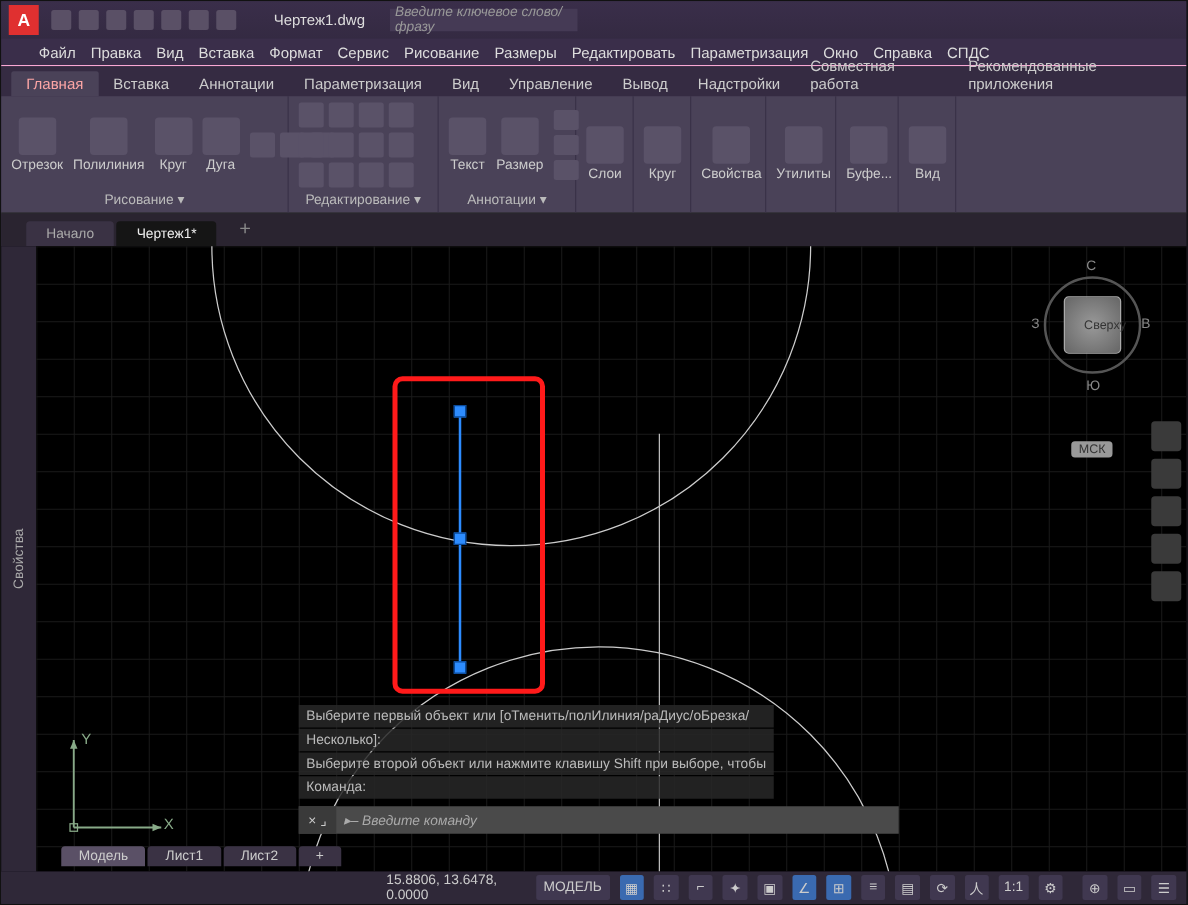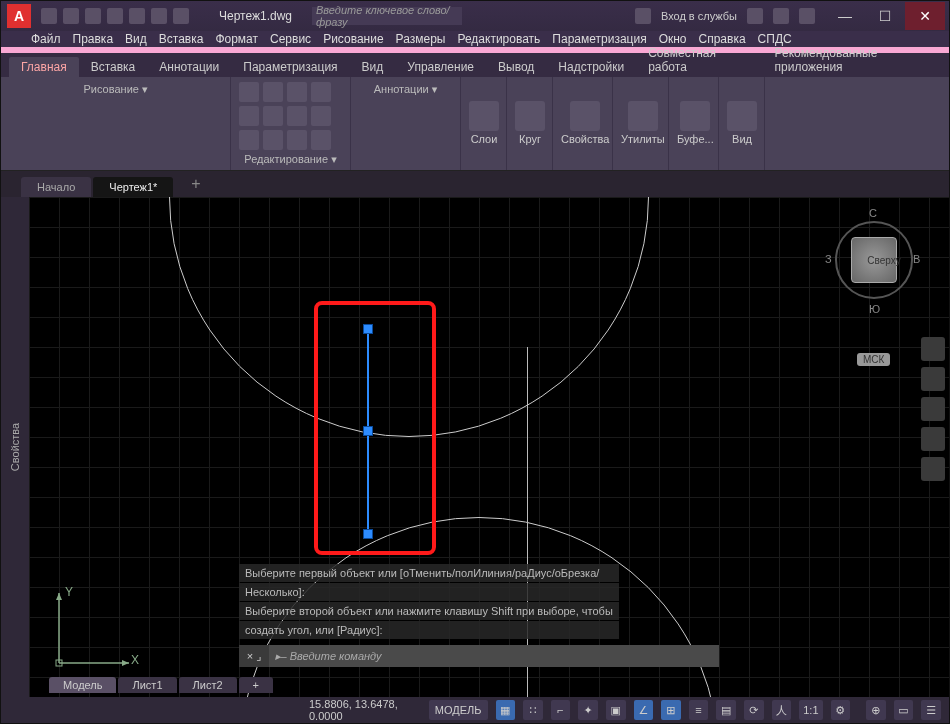--- a/index.html
+++ b/index.html
@@ -10,21 +10,21 @@
 .titlebar .qat { display: flex; gap: 6px; margin-left: 4px; }
 .titlebar .qat span { width: 16px; height: 16px; background: #5a5066; border-radius: 2px; }
 .titlebar .filename { margin-left: 30px; color: #ddd; }
 .titlebar .search { margin-left: 20px; width: 150px; height: 18px; background: #453a55; color: #999; font-size: 11px; font-style: italic; padding: 0 4px; display:flex;align-items:center; }
 .titlebar .right { margin-left: auto; display: flex; align-items: center; gap: 10px; margin-right: 4px; }
 .titlebar .signin { font-size: 11px; color:#ccc; }
 .titlebar .icon-sm { width:16px;height:16px;background:#5a5066;border-radius:2px; }
 .winbtns { display:flex; }
 .winbtns div { width:40px;height:28px;display:flex;align-items:center;justify-content:center;color:#ccc;font-size:14px; }
 .winbtns div:last-child { background:#6e1f2e;color:#fff; }
-.menubar { height: 22px; background: #3a2e4a; display:flex; align-items:center; padding: 0 30px; gap: 12px; color:#ddd; font-size:12px; border-bottom:6px solid #f9a8d4; }
+.menubar { height: 22px; background: #3a2e4a; display:flex; align-items:center; padding: 0 30px; gap: 12px; color:#ddd; font-size:12px; border-bottom:1px solid #f9a8d4; }
 .menubar span { cursor:default; }
 .ribbon-tabs { height: 24px; background: #352b42; display:flex; align-items:flex-end; padding-left: 8px; color:#ccc; font-size:12px; }
 .ribbon-tabs div { padding: 3px 12px; }
 .ribbon-tabs .active { background: #4a4258; color:#fca5a5; border-radius: 2px 2px 0 0; }
 .ribbon { height: 94px; background: #4a4258; display:flex; border-bottom:1px solid #222; }
 .panel { border-right:1px solid #3a3248; display:flex;flex-direction:column;padding:4px 8px;color:#ccc;font-size:11px; }
 .panel .body { flex:1;display:flex;align-items:center;gap:8px; }
 .panel .label { text-align:center;padding-top:2px;font-size:11px;color:#bbb; }
 .bigbtn { display:flex;flex-direction:column;align-items:center;gap:2px;font-size:11px; }
 .bigbtn .ico { width:30px;height:30px;background:#5a5268;border-radius:3px; }
@@ -73,32 +73,20 @@
       <span></span>
       <span></span>
       <span></span>
       <span></span>
       <span></span>
       <span></span>
       <span></span>
     </div>
     <div class="filename">Чертеж1.dwg</div>
     <div class="search">Введите ключевое слово/фразу</div>
-    <div class="right">
-      <span class="icon-sm"></span>
-      <span class="signin">Вход в службы</span>
-      <span class="icon-sm"></span>
-      <span class="icon-sm"></span>
-      <span class="icon-sm"></span>
-      <div class="winbtns">
-        <div>—</div>
-        <div>☐</div>
-        <div>✕</div>
-      </div>
-    </div>
   </div>
 
   <div class="menubar">
     <span>Файл</span>
     <span>Правка</span>
     <span>Вид</span>
     <span>Вставка</span>
     <span>Формат</span>
     <span>Сервис</span>
     <span>Рисование</span>
@@ -118,20 +106,43 @@
     <div>Вид</div>
     <div>Управление</div>
     <div>Вывод</div>
     <div>Надстройки</div>
     <div>Совместная работа</div>
     <div>Рекомендованные приложения</div>
   </div>
 
   <div class="ribbon">
     <div class="panel" style="width:230px">
+      <div class="body">
+        <div class="bigbtn">
+            <div class="ico"></div>
+            <span>Отрезок</span>
+          </div>
+        <div class="bigbtn">
+            <div class="ico"></div>
+            <span>Полилиния</span>
+          </div>
+        <div class="bigbtn">
+            <div class="ico"></div>
+            <span>Круг</span>
+          </div>
+        <div class="bigbtn">
+            <div class="ico"></div>
+            <span>Дуга</span>
+          </div>
+        <div class="smgrid">
+            <span></span>
+            <span></span>
+            <span></span>
+          </div>
+      </div>
       <div class="label">Рисование ▾</div>
     </div>
     <div class="panel" style="width:120px">
       <div class="body">
           <div class="smgrid" style="grid-template-columns:repeat(4,20px)">
             <span></span>
             <span></span>
             <span></span>
             <span></span>
             <span></span>
@@ -140,20 +151,35 @@
             <span></span>
             <span></span>
             <span></span>
             <span></span>
             <span></span>
           </div>
         </div>
       <div class="label">Редактирование ▾</div>
     </div>
     <div class="panel" style="width:110px">
+      <div class="body">
+        <div class="bigbtn">
+            <div class="ico"></div>
+            <span>Текст</span>
+          </div>
+        <div class="bigbtn">
+            <div class="ico"></div>
+            <span>Размер</span>
+          </div>
+        <div style="display:flex;flex-direction:column;gap:4px;">
+            <span style="width:20px;height:16px;background:#5a5268;border-radius:2px"></span>
+            <span style="width:20px;height:16px;background:#5a5268;border-radius:2px"></span>
+            <span style="width:20px;height:16px;background:#5a5268;border-radius:2px"></span>
+          </div>
+      </div>
       <div class="label">Аннотации ▾</div>
     </div>
     <div class="panel" style="width:46px">
         <div class="body">
           <div class="bigbtn">
             <div class="ico"></div>
             <span>Слои</span>
           </div>
         </div>
         <div class="label"></div>
@@ -252,21 +278,21 @@
           <rect x="17" y="77" width="6" height="6" fill="none" stroke="#8a8"></rect>
         </svg>
         <div style="position:absolute;left:26px;top:2px;color:#8a8;font-size:12px">Y</div>
         <div style="position:absolute;left:92px;top:70px;color:#8a8;font-size:12px">X</div>
       </div>
 
       <div class="cmdhistory">
         <div>Выберите первый объект или [оТменить/полИлиния/раДиус/оБрезка/</div>
         <div>Несколько]:</div>
         <div>Выберите второй объект или нажмите клавишу Shift при выборе, чтобы</div>
-        <div>создать угол, или [Радиус]:</div>
+        <div>Команда:</div>
       </div>
       <div class="cmdline">
         <div class="handle">× ⌟</div>
         <div style="padding-left:6px">▸– Введите команду</div>
       </div>
 
       <div class="bottomtabs">
         <div class="active">Модель</div>
         <div>Лист1</div>
         <div>Лист2</div>

